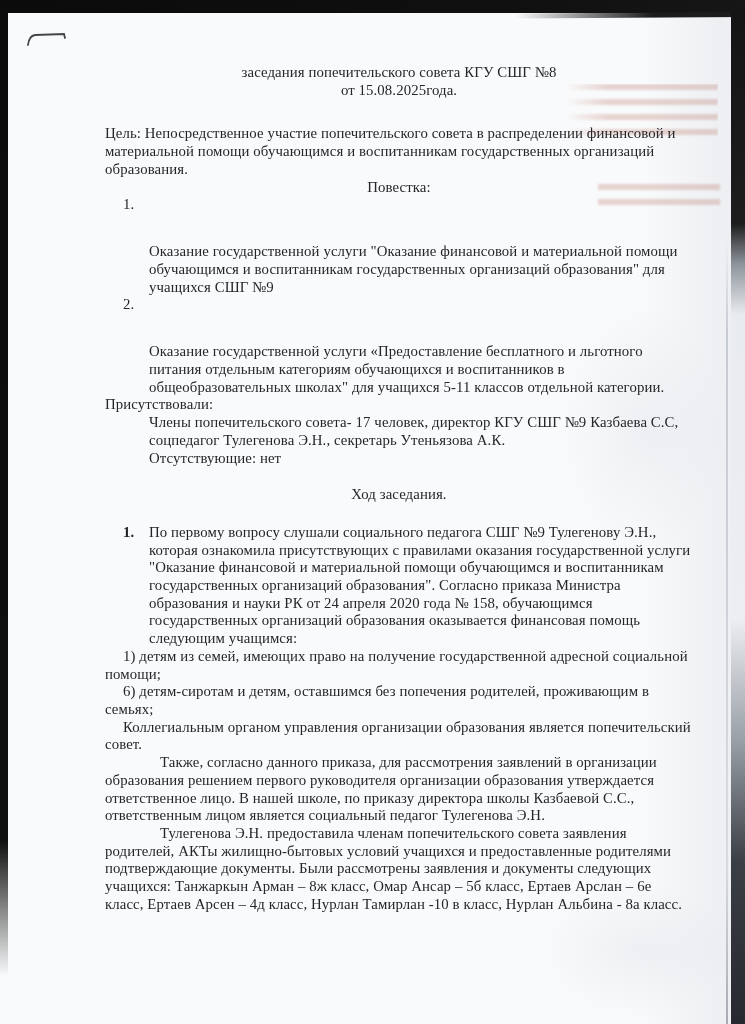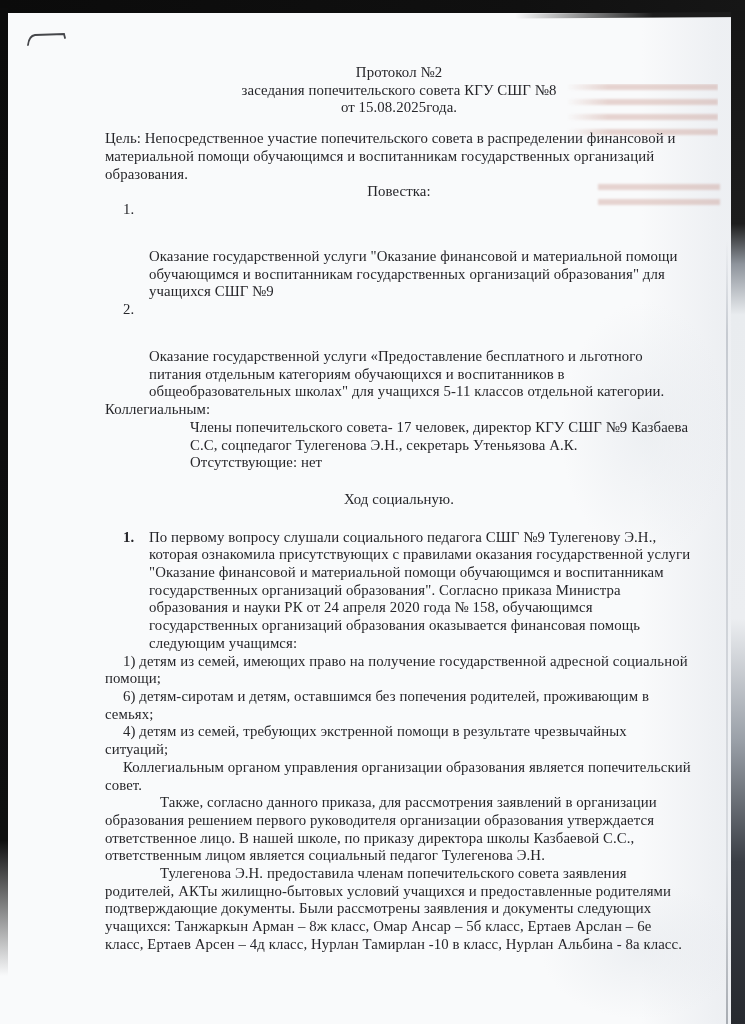--- a/index.html
+++ b/index.html
@@ -59,27 +59,27 @@
   .ghost.g1{left:566px;top:84px;width:152px;height:56px;
     -webkit-mask-image:linear-gradient(90deg,transparent 0,black 28%);
             mask-image:linear-gradient(90deg,transparent 0,black 28%);}
   .ghost.g2{left:598px;top:184px;width:122px;height:26px;}
   
   .content{
     position:absolute;left:105px;top:64px;width:588px;z-index:3;
     font-size:14.8px;line-height:17.7px;letter-spacing:.1px;
   }
   .title-block{text-align:center;}
-  .goal{margin-top:13px;}
+  .goal{margin-top:26px;}
   .center-heading{text-align:center;}
   .agenda-item{display:flex;padding-left:18px;}
   .agenda-item .num{flex:none;width:26px;}
   .agenda-item .txt{flex:1;margin-top:47px;}
   .present-label{margin-top:0;}
-  .present-block{margin-left:85px;}
+  .present-block{margin-left:44px;}
   .proceedings{margin-top:19px;margin-bottom:20px;}
   .main-item{display:flex;padding-left:18px;margin-top:14px;}
   .main-item .num{flex:none;width:26px;font-weight:bold;}
   .main-item .txt{flex:1;}
   .indent-sm{text-indent:18px;}
   .indent-lg{text-indent:55px;}
 </style>
 </head>
 <body>
 
@@ -97,54 +97,52 @@
     <path d="M2 14 Q3 5 9 4 L38 3 L39 7" stroke="#45464a" stroke-width="1.8" fill="none" stroke-linecap="round"></path>
   </svg>
 </div>
 
 <div class="ghost g1"></div>
 <div class="ghost g2"></div>
 
 <div class="content">
 
   <div class="title-block">
-    <div>Протокол №2</div>
     <div>заседания попечительского совета КГУ СШГ №8</div>
     <div>от 15.08.2025года.</div>
   </div>
 
   <div class="goal">Цель: Непосредственное участие  попечительского совета в распределении финансовой и материальной помощи обучающимся и воспитанникам государственных организаций образования.</div>
 
   <div class="center-heading">Повестка:</div>
 
   <div>
     <div class="agenda-item">
       <span class="num">1.</span>
       <span class="txt">Оказание государственной услуги "Оказание финансовой и материальной помощи обучающимся и воспитанникам государственных организаций образования" для учащихся СШГ №9</span>
     </div>
     <div class="agenda-item">
       <span class="num">2.</span>
       <span class="txt">Оказание государственной услуги «Предоставление бесплатного и льготного питания отдельным категориям обучающихся и воспитанников в общеобразовательных школах" для учащихся 5-11 классов отдельной категории.</span>
     </div>
   </div>
 
-  <div class="present-label">Коллегиальным:</div>
+  <div class="present-label">Присутствовали:</div>
   <div class="present-block">Члены попечительского совета- 17 человек, директор КГУ СШГ №9 Казбаева С.С, соцпедагог Тулегенова Э.Н., секретарь Утеньязова А.К.</div>
   <div class="present-block">Отсутствующие: нет</div>
 
-  <div class="center-heading proceedings">Ход социальную.</div>
+  <div class="center-heading proceedings">Ход заседания.</div>
 
   <div class="main-item">
     <span class="num">1.</span>
     <span class="txt">По первому вопросу слушали  социального педагога СШГ №9  Тулегенову Э.Н., которая ознакомила присутствующих с правилами оказания государственной услуги "Оказание финансовой и материальной помощи обучающимся и воспитанникам государственных организаций образования". Согласно приказа Министра образования и науки РК от 24 апреля 2020 года № 158, обучающимся государственных организаций образования оказывается финансовая помощь следующим учащимся:</span>
   </div>
 
   <div>
     <div class="indent-sm">1) детям из семей, имеющих право на получение государственной адресной социальной помощи;</div>
     <div class="indent-sm">6) детям-сиротам и детям, оставшимся без попечения родителей, проживающим в семьях;</div>
-    <div class="indent-sm">4) детям из семей, требующих экстренной помощи в результате чрезвычайных ситуаций;</div>
   </div>
 
   <div class="indent-sm">Коллегиальным органом управления организации образования является попечительский совет.</div>
   <div class="indent-lg">Также, согласно данного приказа, для рассмотрения заявлений в организации образования решением первого руководителя организации образования утверждается ответственное лицо. В нашей школе, по приказу директора школы Казбаевой С.С., ответственным лицом является социальный педагог Тулегенова Э.Н.</div>
   <div class="indent-lg">Тулегенова Э.Н. предоставила членам попечительского совета заявления родителей, АКТы жилищно-бытовых условий учащихся и предоставленные родителями подтверждающие документы. Были рассмотрены заявления и документы следующих учащихся: Танжаркын Арман – 8ж класс, Омар Ансар – 5б класс, Ертаев Арслан – 6е класс, Ертаев Арсен – 4д класс, Нурлан Тамирлан -10 в класс, Нурлан Альбина  - 8а класс.</div>
 
 </div>
 
 </body></html>

